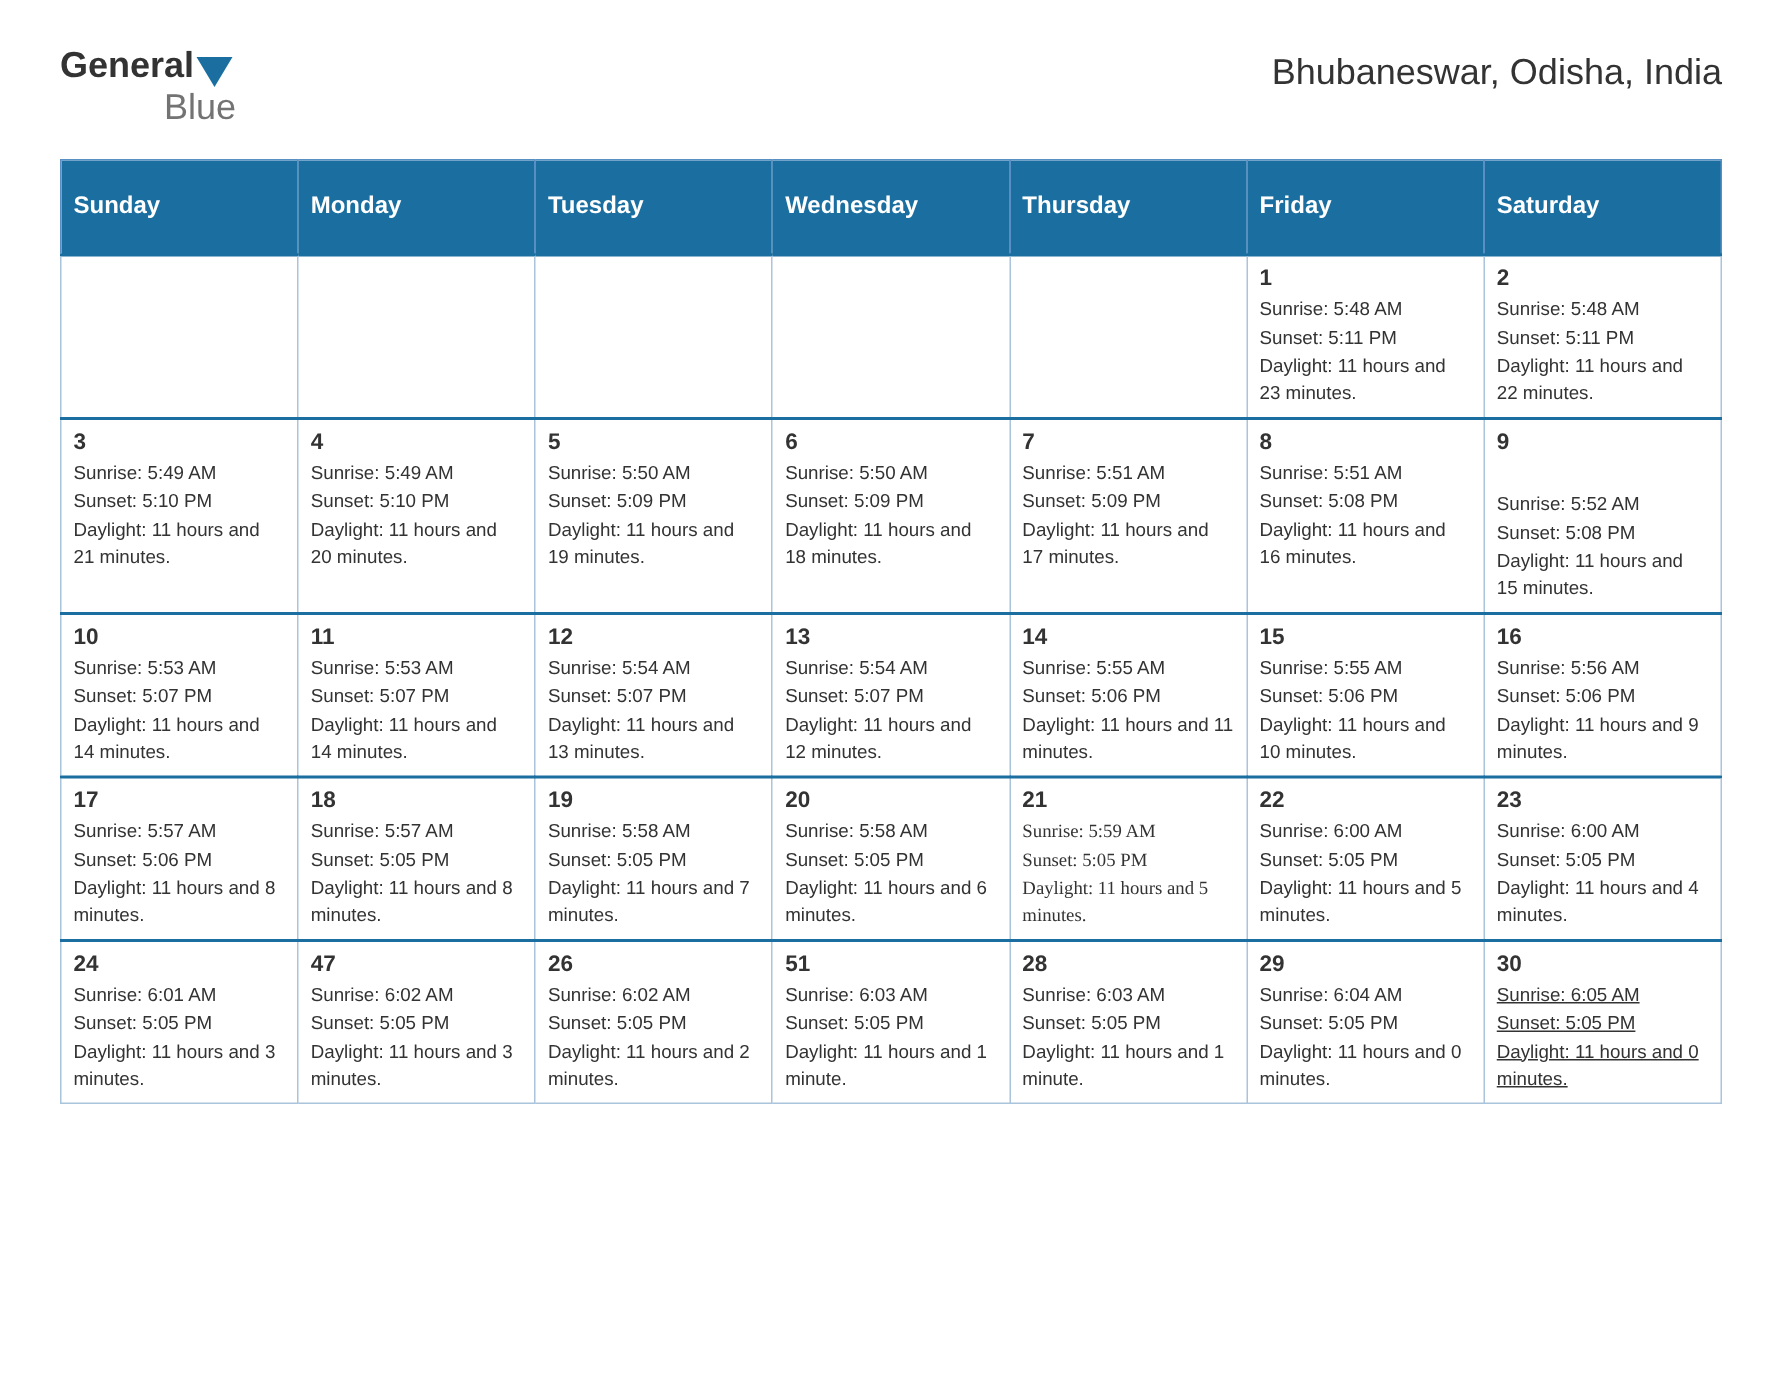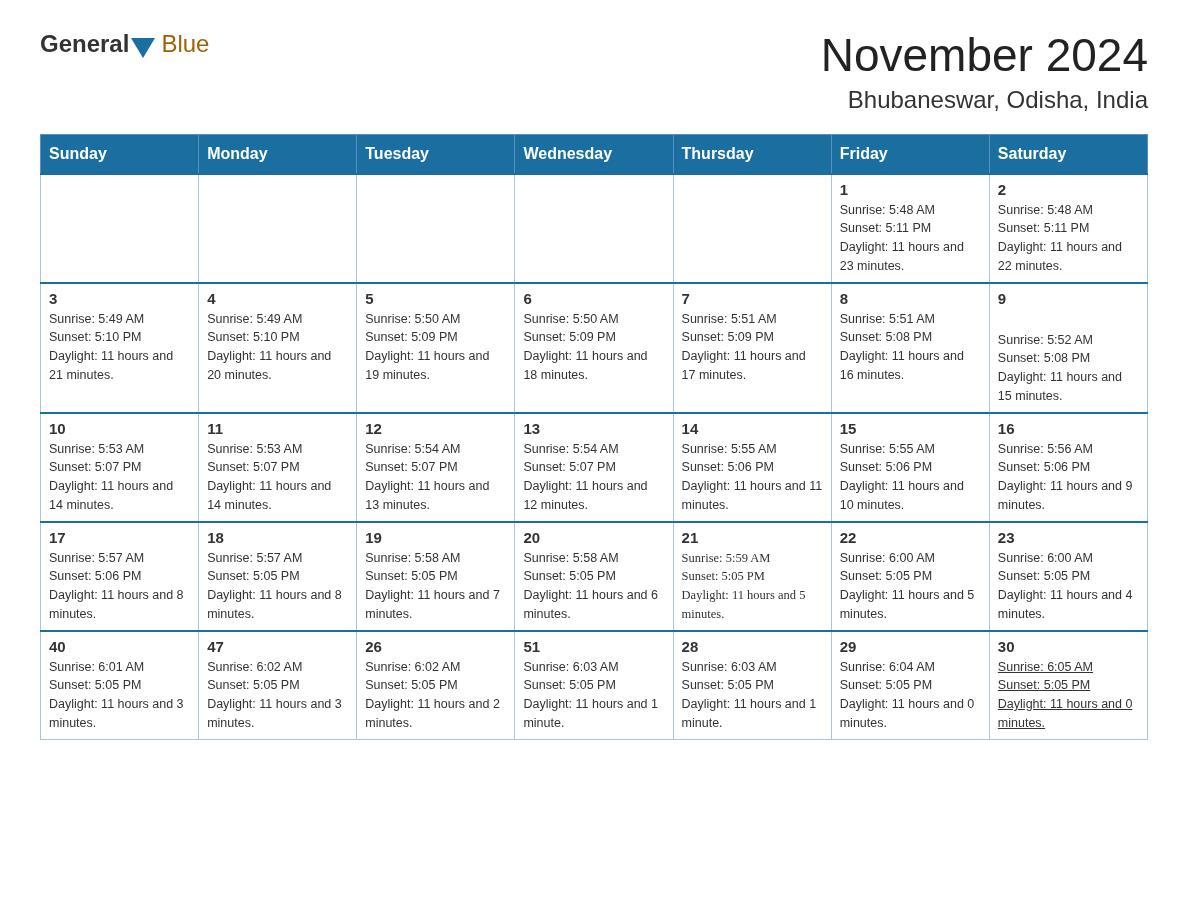--- a/index.html
+++ b/index.html
@@ -11,21 +11,21 @@
       min-height: 918px;
     }
     .header-row {
       display: flex;
       justify-content: space-between;
       align-items: flex-start;
       margin-bottom: 20px;
     }
     .logo {
       display: flex;
-      flex-direction: row;
+      flex-direction: column;
       align-items: flex-end;
     }
     .logo-text {
       display: flex;
       align-items: center;
       font-size: 22px;
       font-weight: bold;
       color: #333;
     }
     .logo-general {
@@ -36,21 +36,21 @@
       width: 0;
       height: 0;
       border-left: 12px solid transparent;
       border-right: 12px solid transparent;
       border-top: 20px solid #1a6fa0;
       margin: 0 2px;
       position: relative;
       top: 4px;
     }
     .logo-blue {
-      color: #a16207;
+      color: #737373;
       font-size: 24px;
     }
     .title-block {
       text-align: right;
     }
     .title-block h1 {
       font-size: 46px;
       font-weight: 400;
       color: #222;
       line-height: 1.1;
@@ -64,21 +64,21 @@
     .calendar {
       width: 100%;
       border-collapse: collapse;
       border: 1px solid #5a8fc4;
     }
     .calendar th {
       background: #1a6fa0;
       color: #fff;
       font-size: 16px;
       font-weight: 600;
-      padding: 10px 8px;
+      padding: 22px 8px;
       text-align: left;
       border: 1px solid #5a8fc4;
     }
     .calendar td {
       vertical-align: top;
       padding: 6px 8px;
       border: 1px solid #aac4dc;
       width: 14.28%;
       min-height: 110px;
       font-size: 13px;
@@ -114,21 +114,20 @@
   <div class="logo">
     <div class="logo-text">
       <span class="logo-general">General</span>
       <div class="logo-triangle"></div>
     </div>
     <div style="margin-left: 4px;">
       <span class="logo-blue">Blue</span>
     </div>
   </div>
   <div class="title-block">
-    <h1>November 2024</h1>
     <h2>Bhubaneswar, Odisha, India</h2>
   </div>
 </div>
 
 <table class="calendar">
   <thead>
     <tr>
     <th>Sunday</th>
         <th>Monday</th>
         <th>Tuesday</th>
@@ -285,21 +284,21 @@
         </td>
         <td>
           <span class="day-number">23</span>
           <div class="day-info" style="white-space: pre-line;">Sunrise: 6:00 AM
 Sunset: 5:05 PM
 Daylight: 11 hours and 4 minutes.</div>
         </td>
       </tr>
       <tr>
         <td>
-          <span class="day-number">40</span>
+          <span class="day-number">24</span>
           <div class="day-info" style="white-space: pre-line;">Sunrise: 6:01 AM
 Sunset: 5:05 PM
 Daylight: 11 hours and 3 minutes.</div>
         </td>
         <td>
           <span class="day-number">47</span>
           <div class="day-info" style="white-space: pre-line;">Sunrise: 6:02 AM
 Sunset: 5:05 PM
 Daylight: 11 hours and 3 minutes.</div>
         </td>

